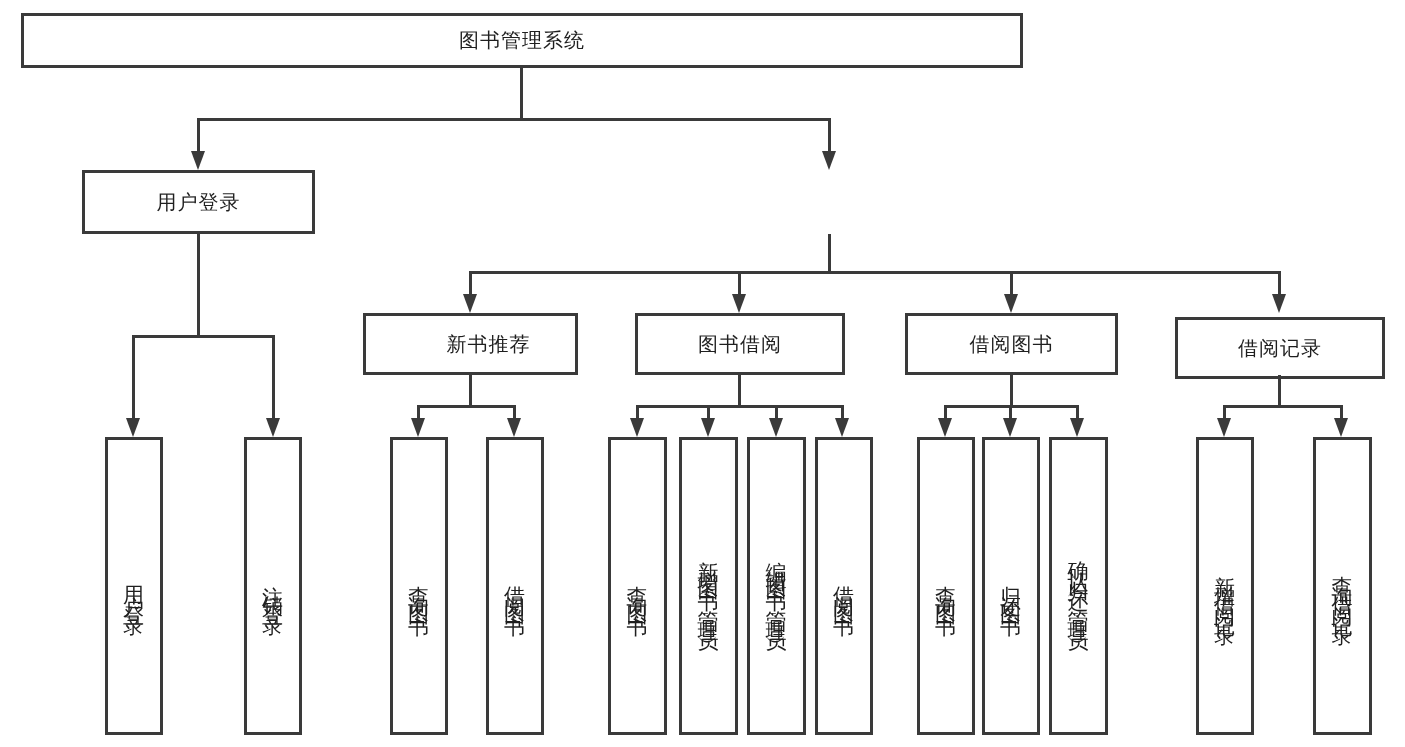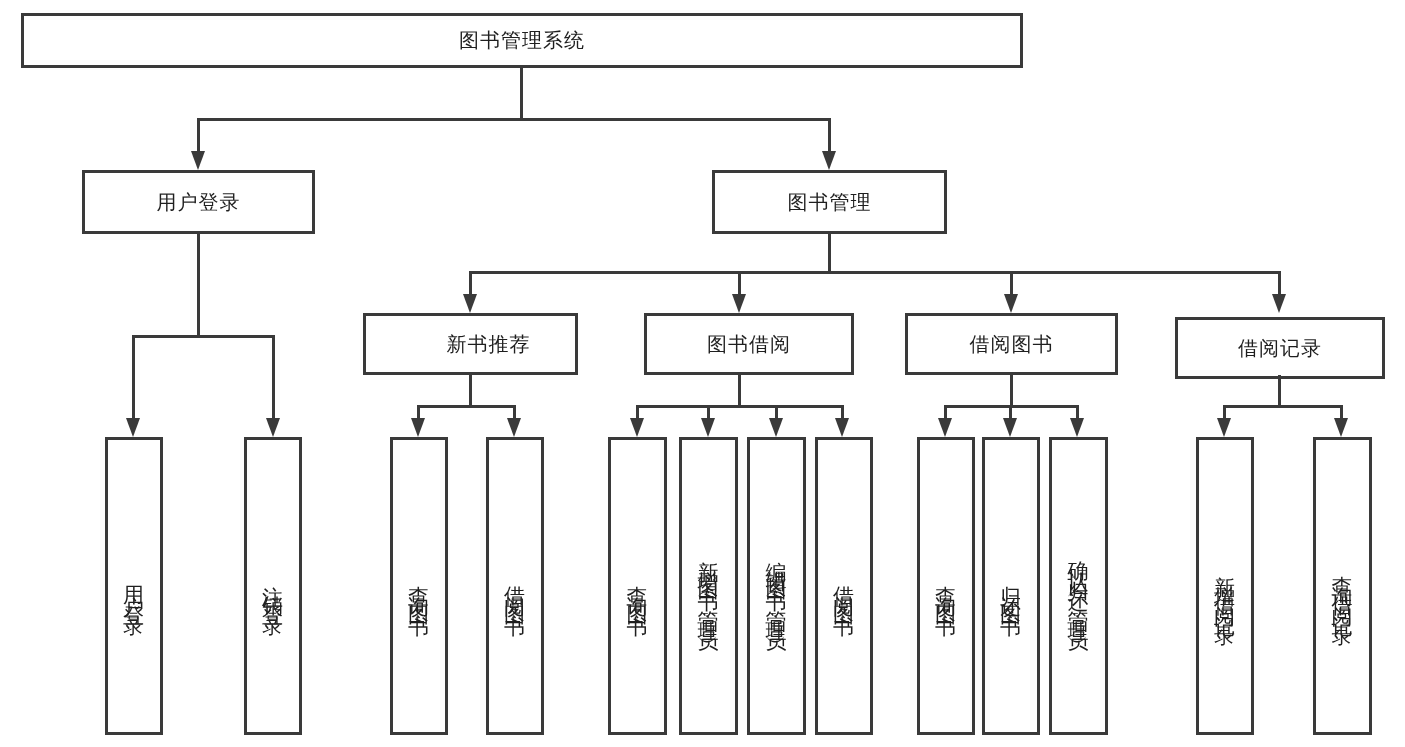--- a/index.html
+++ b/index.html
@@ -66,42 +66,41 @@
   <div class="box" style="left:21px; top:13px; width:1002px; height:55px;">图书管理系统</div>
 
   <div class="line" style="left:520px; top:68px; width:3px; height:52px;"></div>
   <div class="line" style="left:197px; top:118px; width:634px; height:3px;"></div>
   <div class="line" style="left:197px; top:118px; width:3px; height:35px;"></div>
   <div class="arrow" style="left:191px; top:151px;"></div>
   <div class="line" style="left:828px; top:118px; width:3px; height:35px;"></div>
   <div class="arrow" style="left:822px; top:151px;"></div>
 
   <div class="box" style="left:82px; top:170px; width:233px; height:64px;">用户登录</div>
-  <div class="box" style="left:712px; top:170px; width:235px; height:64px;">图书管理</div>
 
   <div class="line" style="left:197px; top:234px; width:3px; height:103px;"></div>
   <div class="line" style="left:132px; top:335px; width:143px; height:3px;"></div>
   <div class="line" style="left:132px; top:335px; width:3px; height:85px;"></div>
   <div class="arrow" style="left:126px; top:418px;"></div>
   <div class="line" style="left:272px; top:335px; width:3px; height:85px;"></div>
   <div class="arrow" style="left:266px; top:418px;"></div>
 
   <div class="line" style="left:828px; top:234px; width:3px; height:39px;"></div>
   <div class="line" style="left:469px; top:271px; width:812px; height:3px;"></div>
   <div class="line" style="left:469px; top:271px; width:3px; height:25px;"></div>
   <div class="arrow" style="left:463px; top:294px;"></div>
   <div class="line" style="left:738px; top:271px; width:3px; height:25px;"></div>
   <div class="arrow" style="left:732px; top:294px;"></div>
   <div class="line" style="left:1010px; top:271px; width:3px; height:25px;"></div>
   <div class="arrow" style="left:1004px; top:294px;"></div>
   <div class="line" style="left:1278px; top:271px; width:3px; height:25px;"></div>
   <div class="arrow" style="left:1272px; top:294px;"></div>
 
   <div class="box" style="left:363px; top:313px; width:215px; height:62px;padding-left:36px;">新书推荐</div>
-  <div class="box" style="left:635px; top:313px; width:210px; height:62px;margin-left:9px;">图书借阅</div>
+  <div class="box" style="left:635px; top:313px; width:210px; height:62px;">图书借阅</div>
   <div class="box" style="left:905px; top:313px; width:213px; height:62px;">借阅图书</div>
   <div class="box" style="left:1175px; top:317px; width:210px; height:62px;">借阅记录</div>
 
   <div class="line" style="left:469px; top:375px; width:3px; height:32px;"></div>
   <div class="line" style="left:417px; top:405px; width:99px; height:3px;"></div>
   <div class="line" style="left:417px; top:405px; width:3px; height:15px;"></div>
   <div class="arrow" style="left:411px; top:418px;"></div>
   <div class="line" style="left:513px; top:405px; width:3px; height:15px;"></div>
   <div class="arrow" style="left:507px; top:418px;"></div>
 

